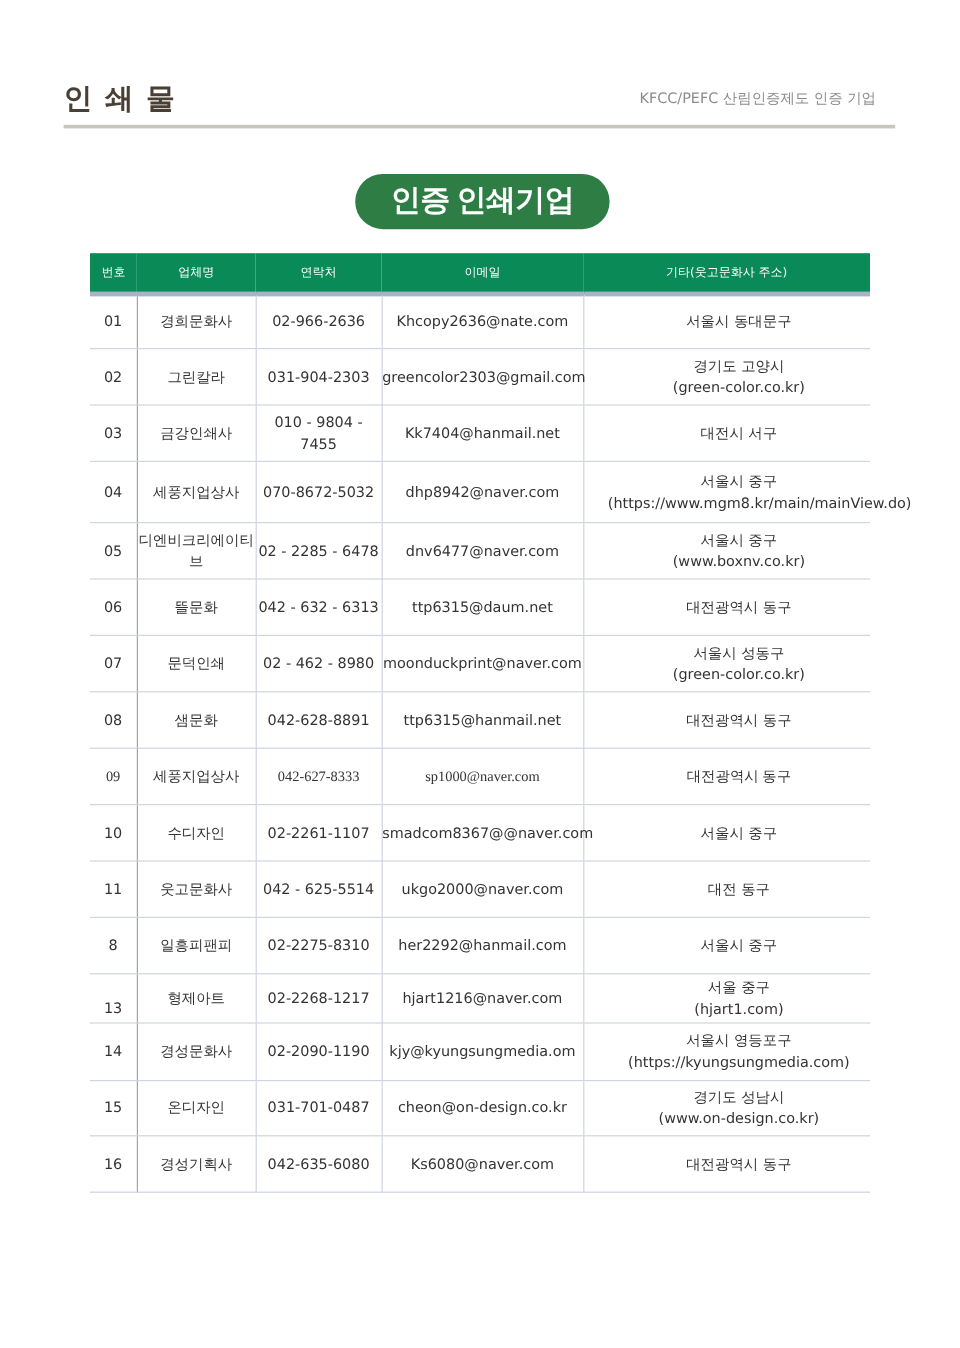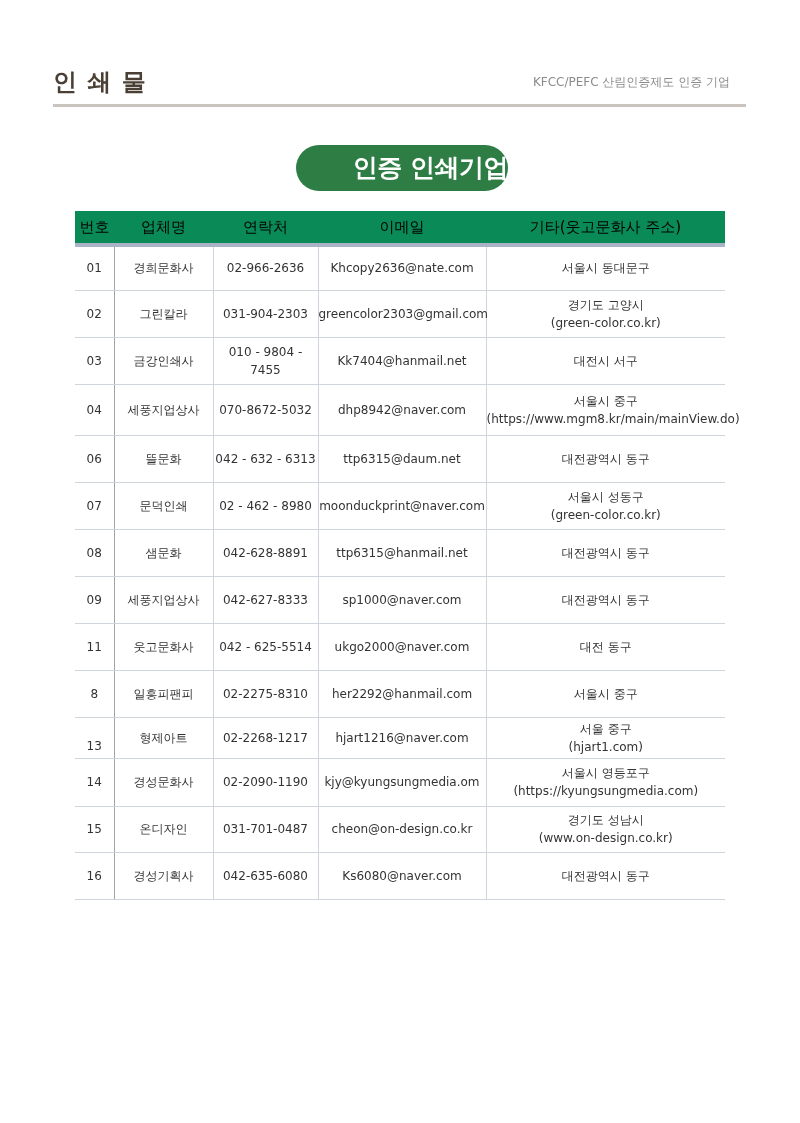--- a/index.html
+++ b/index.html
@@ -1,27 +1,27 @@
 <!DOCTYPE html>
 <html><head>
 <meta charset="utf-8">
 <style>
   html, body { margin:0; padding:0; background:#ffffff; }
   body { width:800px; height:1123px; position:relative; font-family:"DejaVu Sans", sans-serif; color:#333; overflow:hidden; }
   .header { position:absolute; left:53px; top:66px; width:693px; height:38px; }
   .header-left { position:absolute; left:0; top:0; font-size:24px; font-weight:bold; color:#4a3f34; letter-spacing:1px; }
   .header-right { position:absolute; right:16px; top:8px; font-size:12px; color:#8b8b8b; }
   .header-rule { position:absolute; left:53px; top:104px; width:693px; height:3px; background:#c9c5be; }
-  .title-pill { position:absolute; left:296px; top:145px; width:212px; height:46px; border-radius:23px; background:#2e7d45; color:#fff; font-size:25px; font-weight:bold; text-align:right; line-height:46px; letter-spacing:-0.5px; }
+  .title-pill { position:absolute; left:296px; top:145px; width:212px; height:46px; border-radius:23px; background:#2e7d45; color:#fff; font-size:25px; font-weight:bold; text-align:center; line-height:46px; letter-spacing:-0.5px;font-family:Liberation Serif, serif; }
   table { position:absolute; left:75px; top:211px; width:650px; border-collapse:collapse; table-layout:fixed; font-size:12px; color:#333; }
-  thead th { background:#0a8a57; color:#000000; font-weight:normal; font-size:15px; height:32px; padding:0; border-bottom:4px solid #aab3c5; }
+  thead th { background:#0a8a57; color:#ffffff; font-weight:normal; font-size:10px; height:32px; padding:0; border-bottom:4px solid #aab3c5; }
   tbody td { text-align:center; border-bottom:1px solid #cfd4de; border-right:1px solid #cfd4de; padding:0; line-height:18px; }
   tbody td:last-child { border-right:none; }
   tbody td.col-no { border-right:1px solid #a3a3a3; }
-  .col-etc-text { display:block; }
+  .col-etc-text { display:block;margin-left:20px; }
   .valign-bottom { vertical-align:bottom; padding-bottom:3px; }
 </style>
 </head>
 <body>
 
 <div class="header">
   <div class="header-left">인 쇄 물</div>
   <div class="header-right">KFCC/PEFC 산림인증제도 인증 기업</div>
 </div>
 <div class="header-rule"></div>
@@ -78,20 +78,30 @@
         <td class="col-no">04</td>
         <td>세풍지업상사</td>
         <td>070-8672-5032</td>
         <td>dhp8942@naver.com</td>
         <td>
           <span class="col-etc-text">서울시 중구</span>
           <span class="col-etc-text">(https://www.mgm8.kr/main/mainView.do)</span>
         </td>
       </tr>
       <tr style="height: 47px;">
+        <td class="col-no">05</td>
+        <td>디엔비크리에이티브</td>
+        <td>02 - 2285 - 6478</td>
+        <td>dnv6477@naver.com</td>
+        <td>
+          <span class="col-etc-text">서울시 중구</span>
+          <span class="col-etc-text">(www.boxnv.co.kr)</span>
+        </td>
+      </tr>
+      <tr style="height: 47px;">
         <td class="col-no">06</td>
         <td>뜰문화</td>
         <td>042 - 632 - 6313</td>
         <td>ttp6315@daum.net</td>
         <td>
           <span class="col-etc-text">대전광역시 동구</span>
         </td>
       </tr>
       <tr style="height: 47px;">
         <td class="col-no">07</td>
@@ -105,27 +115,36 @@
       </tr>
       <tr style="height: 47px;">
         <td class="col-no">08</td>
         <td>샘문화</td>
         <td>042-628-8891</td>
         <td>ttp6315@hanmail.net</td>
         <td>
           <span class="col-etc-text">대전광역시 동구</span>
         </td>
       </tr>
-      <tr style="height: 47px;">
+      <tr style="height: 47px; font-family: Liberation Serif, serif;">
         <td class="col-no">09</td>
         <td>세풍지업상사</td>
         <td>042-627-8333</td>
         <td>sp1000@naver.com</td>
         <td>
           <span class="col-etc-text">대전광역시 동구</span>
+        </td>
+      </tr>
+      <tr style="height: 47px;">
+        <td class="col-no">10</td>
+        <td>수디자인</td>
+        <td>02-2261-1107</td>
+        <td>smadcom8367@@naver.com</td>
+        <td>
+          <span class="col-etc-text">서울시 중구</span>
         </td>
       </tr>
       <tr style="height: 47px;">
         <td class="col-no">11</td>
         <td>웃고문화사</td>
         <td>042 - 625-5514</td>
         <td>ukgo2000@naver.com</td>
         <td>
           <span class="col-etc-text">대전 동구</span>
         </td>

